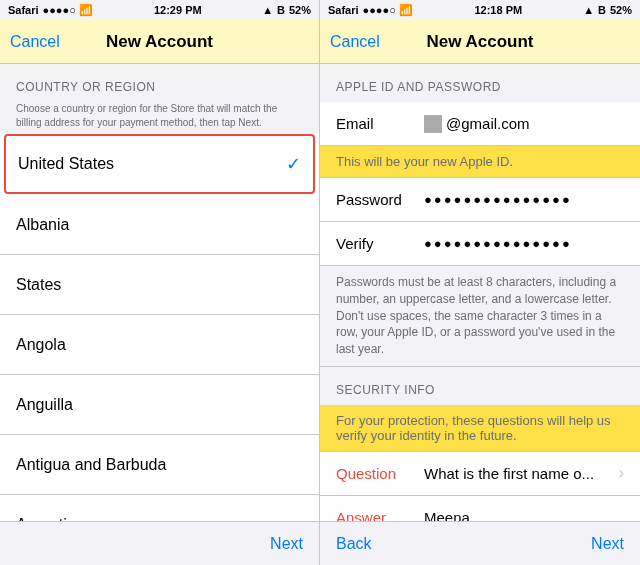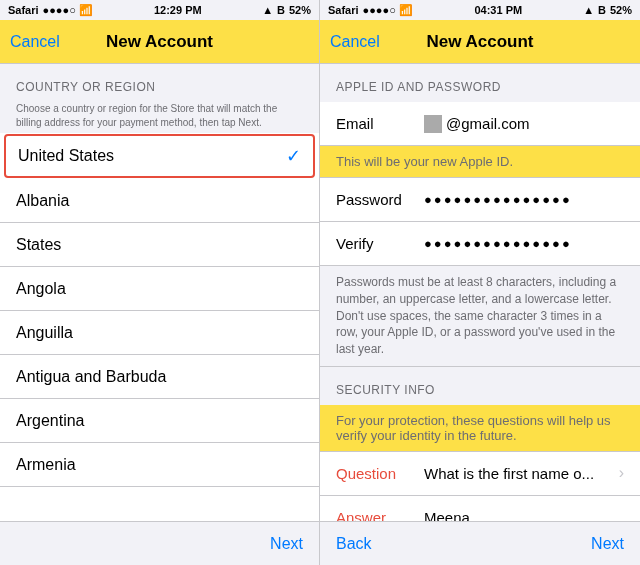--- a/index.html
+++ b/index.html
@@ -36,21 +36,21 @@
       background: #f2f2f7;
       border-right: 1px solid #c8c8cc;
     }
 
     
     .nav-bar {
       display: flex;
       align-items: center;
       justify-content: center;
       height: 44px;
-      background: #fde047;
+      background: #fef9c3;
       border-bottom: 1px solid #c8c8cc;
       position: relative;
       flex-shrink: 0;
     }
     .nav-bar .nav-cancel {
       position: absolute;
       left: 10px;
       color: #007aff;
       font-size: 16px;
       cursor: pointer;
@@ -79,21 +79,21 @@
     
     .list {
       background: #fff;
       flex: 1;
       overflow-y: auto;
     }
     .list-item {
       display: flex;
       align-items: center;
       justify-content: space-between;
-      height: 44px;
+      height: 60px;
       padding: 0 16px;
       border-bottom: 1px solid #c8c8cc;
       font-size: 16px;
       color: #000;
       background: #fff;
     }
     .list-item.highlighted {
       border: 2px solid #e74c3c;
       border-radius: 4px;
       margin: 1px 4px;
@@ -284,21 +284,21 @@
 </div>
 
 <div class="panel-right">
 
   <div class="status-bar">
     <div class="status-left">
       <span>Safari</span>
       <span>●●●●○</span>
       <span>📶</span>
     </div>
-    <span>04:31 PM</span>
+    <span>12:18 PM</span>
     <div class="status-right">
       <span>▲</span>
       <span>B</span>
       <span>52%</span>
     </div>
   </div>
 
   <div class="nav-bar">
     <span class="nav-cancel">Cancel</span>
     <span class="nav-title">New Account</span>

